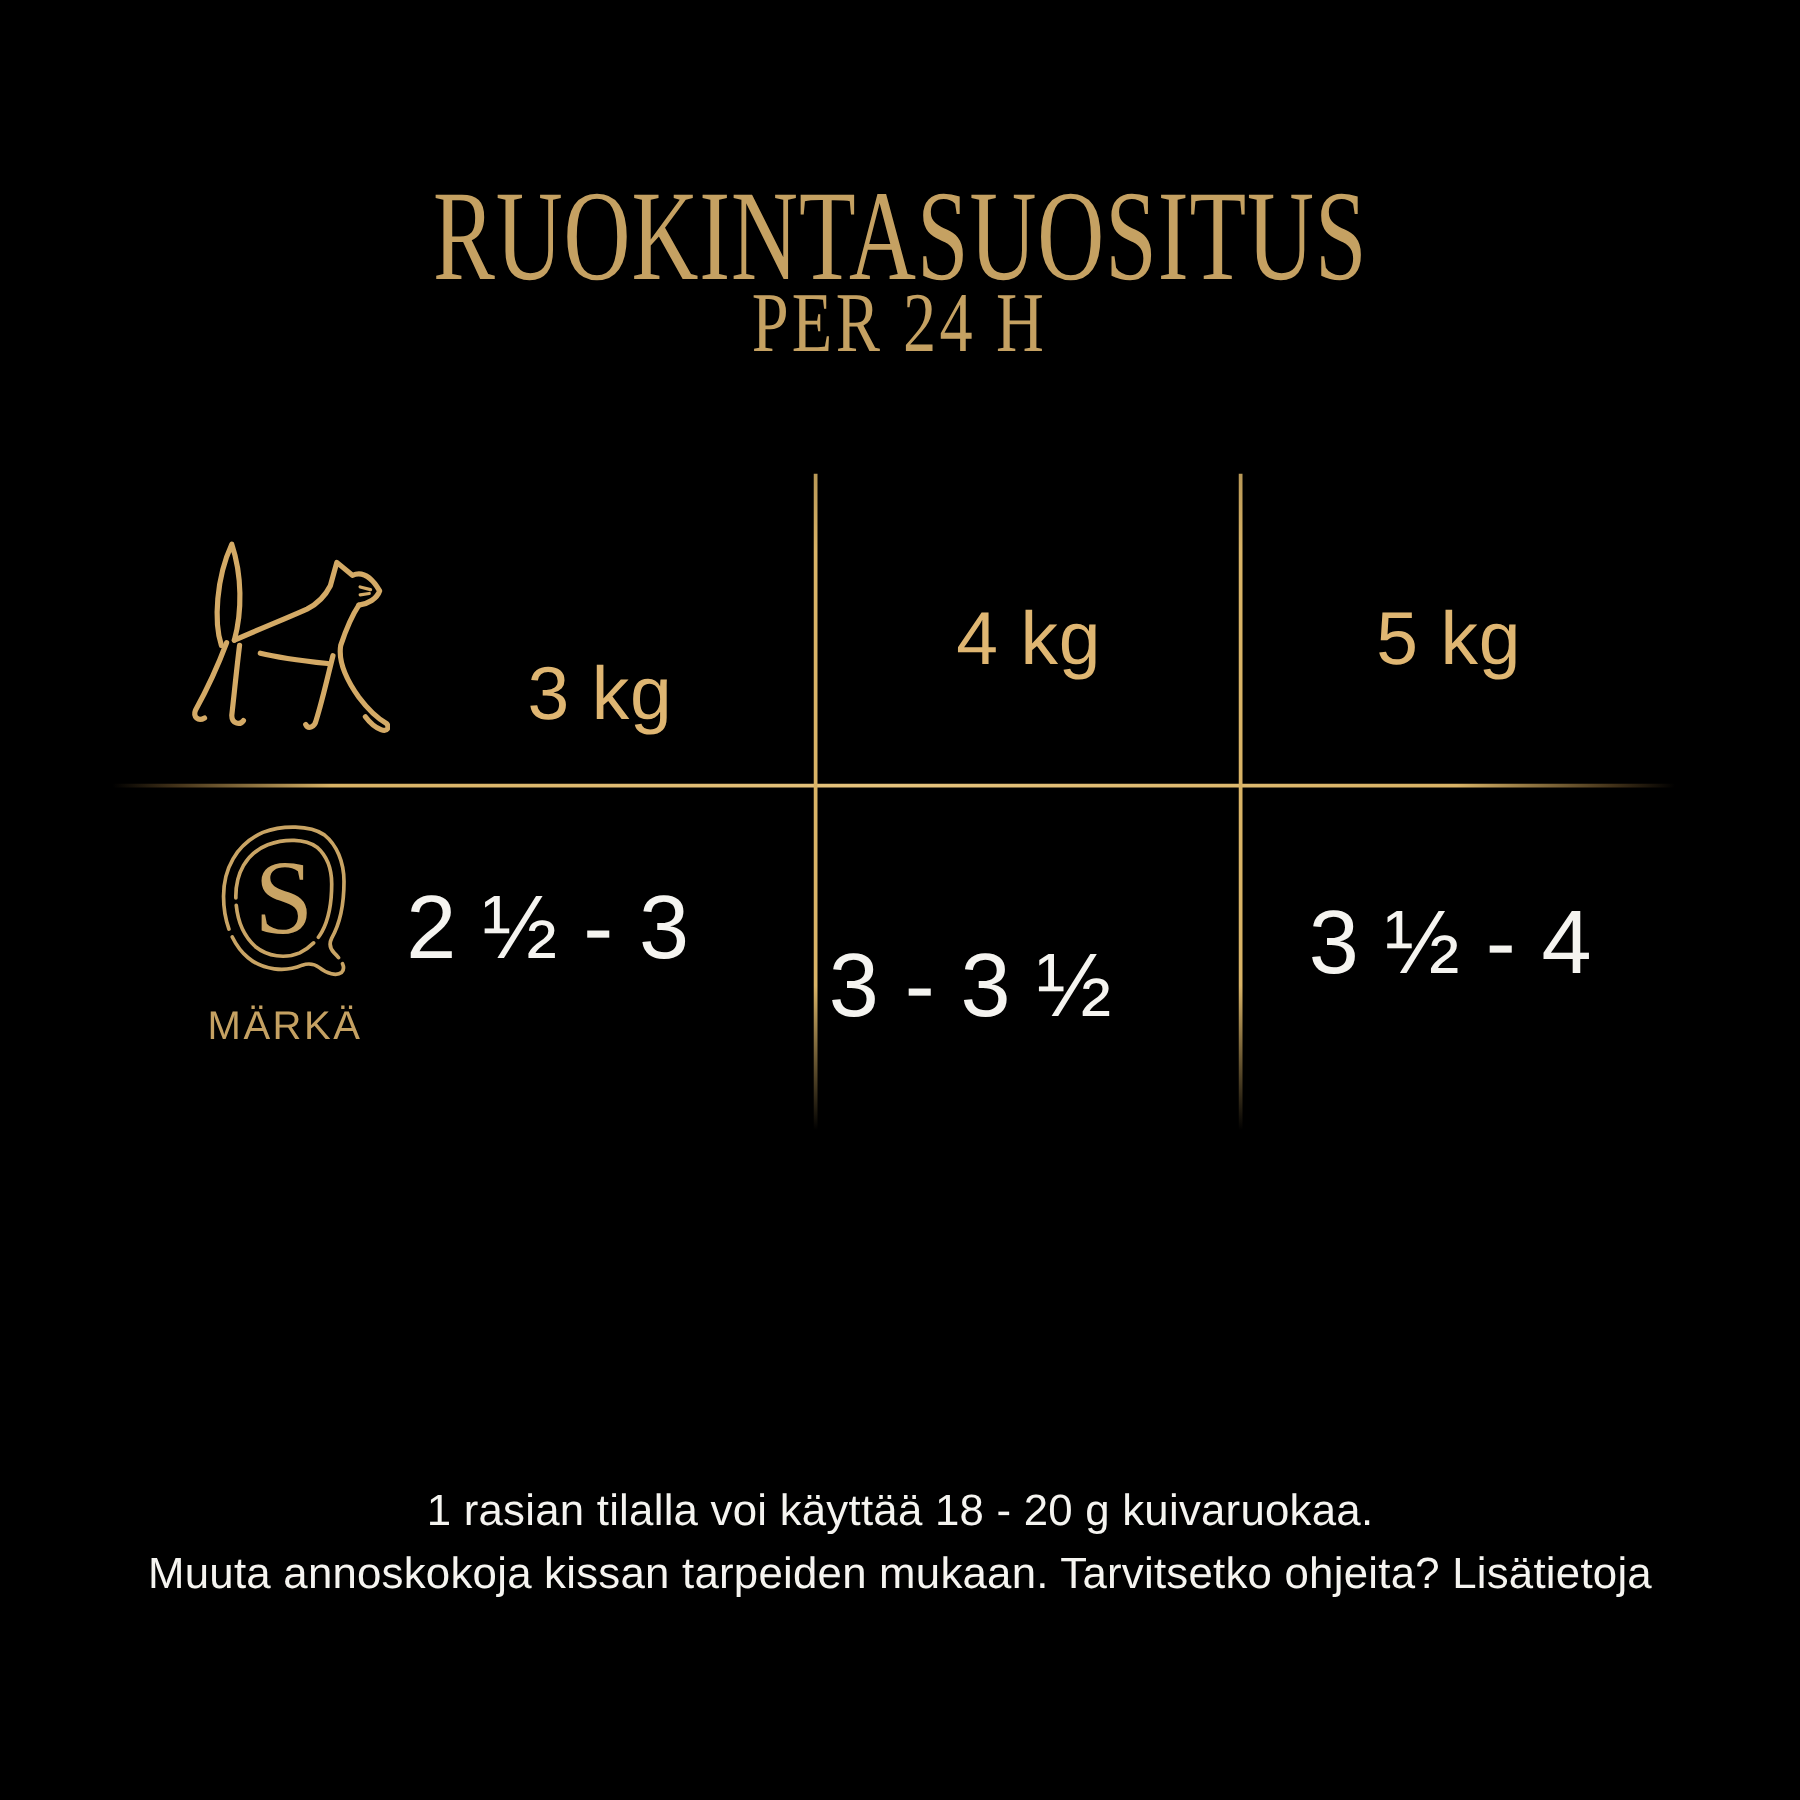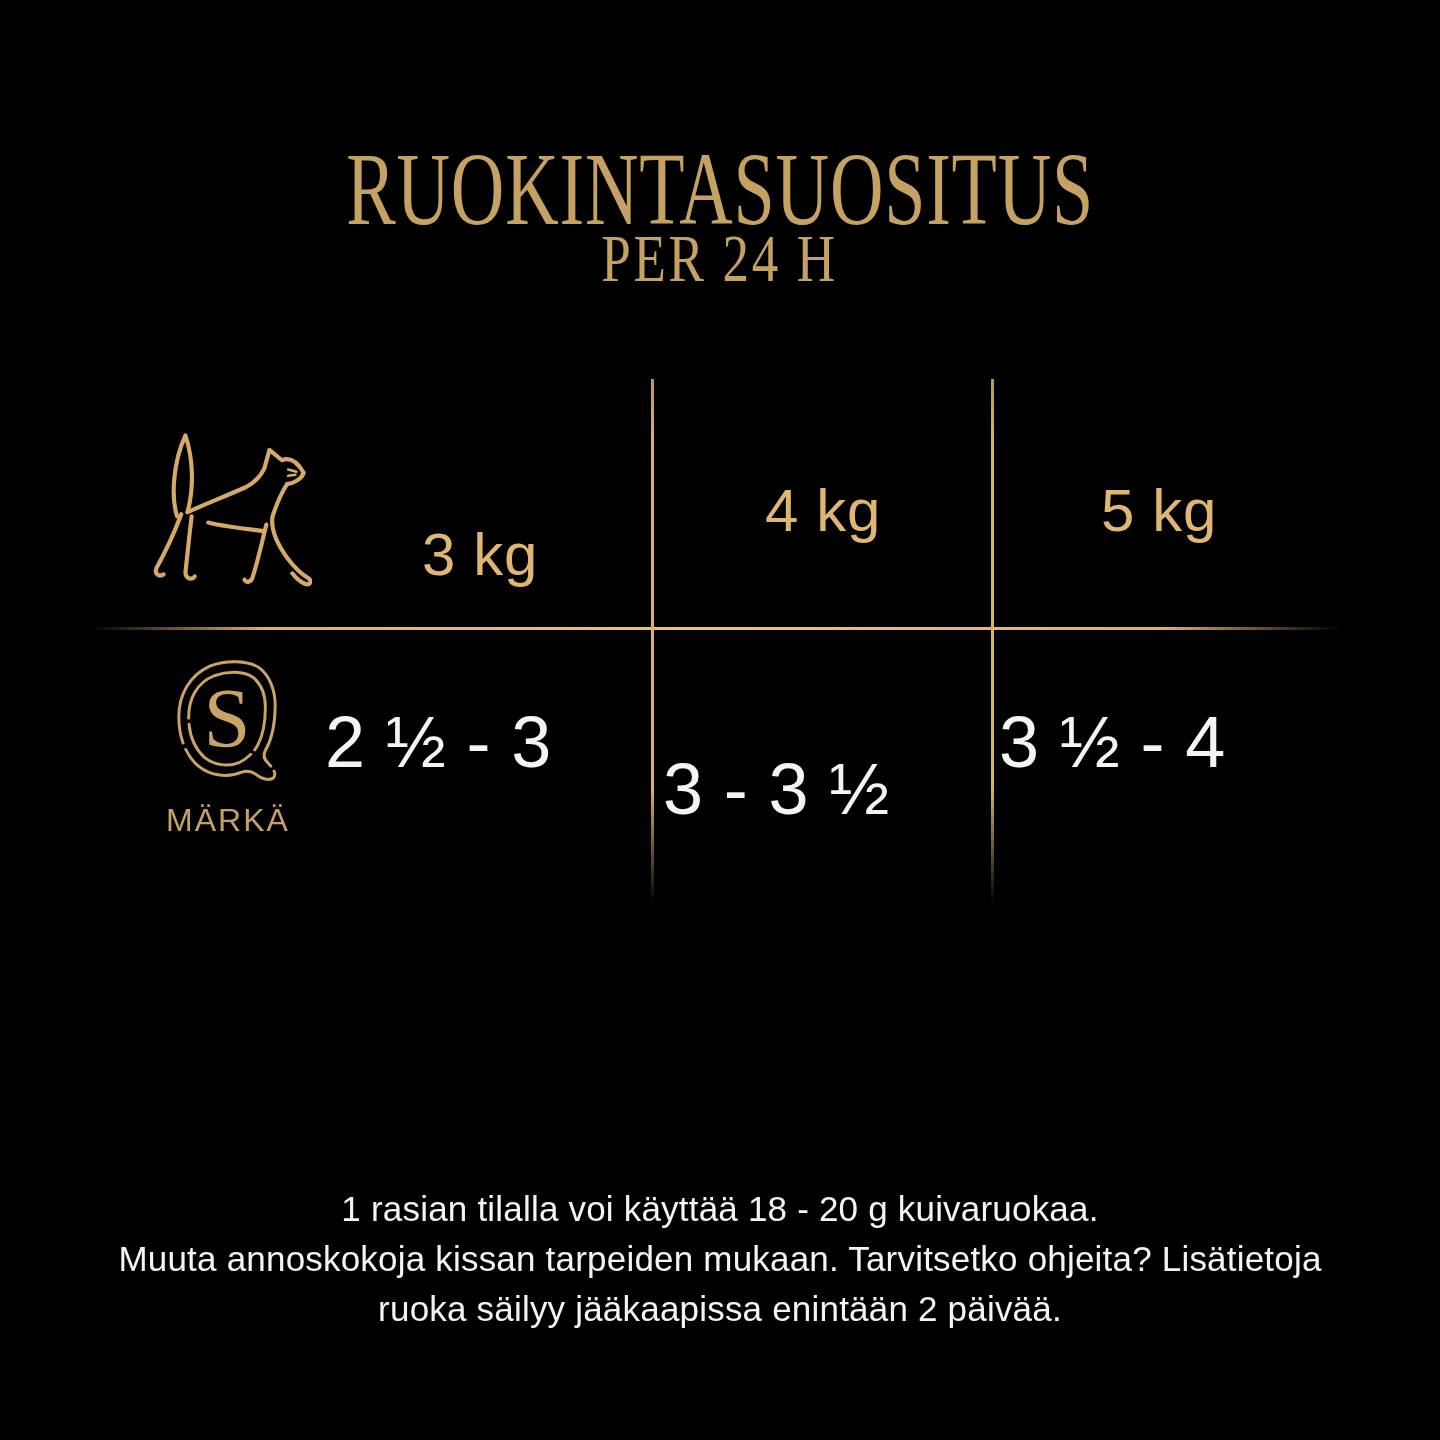--- a/index.html
+++ b/index.html
@@ -50,21 +50,21 @@
   .row-label{
     position:absolute;left:118px;top:804px;width:220px;line-height:1;text-align:center;
     font-size:32px;letter-spacing:2px;color:var(--gold);
   }
   .cell-val{
     position:absolute;top:706px;width:320px;line-height:1;text-align:left;
     font-size:72px;color:var(--white);letter-spacing:.005em;
   }
   .cell-val.c1{left:325px;}
   .cell-val.c2{left:663px;margin-top:47px;}
-  .cell-val.c3{left:999px;}
+  .cell-val.c3{left:1047px;margin-top:12px;}
   
   .footer{
     position:absolute;top:1184px;left:0;width:100%;text-align:center;
     color:var(--white);font-size:35px;line-height:50px;letter-spacing:.2px;
   }
 </style>
 </head>
 <body>
 
 <div class="stage" style="--background: #000000; --gold: #C5A162; --gold_bright: #DFB672; --gold_line: #D9B366; --white: #F5F4F0;">
@@ -109,16 +109,15 @@
   </svg>
   <div class="row-label">MÄRKÄ</div>
 
   <div class="cell-val c1">2 ½ - 3</div>
   <div class="cell-val c2">3 - 3 ½</div>
   <div class="cell-val c3">3 ½ - 4</div>
 
   <div class="footer">
     <div>1 rasian tilalla voi käyttää 18 - 20 g kuivaruokaa.</div>
     <div>Muuta annoskokoja kissan tarpeiden mukaan. Tarvitsetko ohjeita? Lisätietoja</div>
-    <div>ruoka säilyy jääkaapissa enintään 2 päivää.</div>
   </div>
 
 </div>
 
 </body></html>

